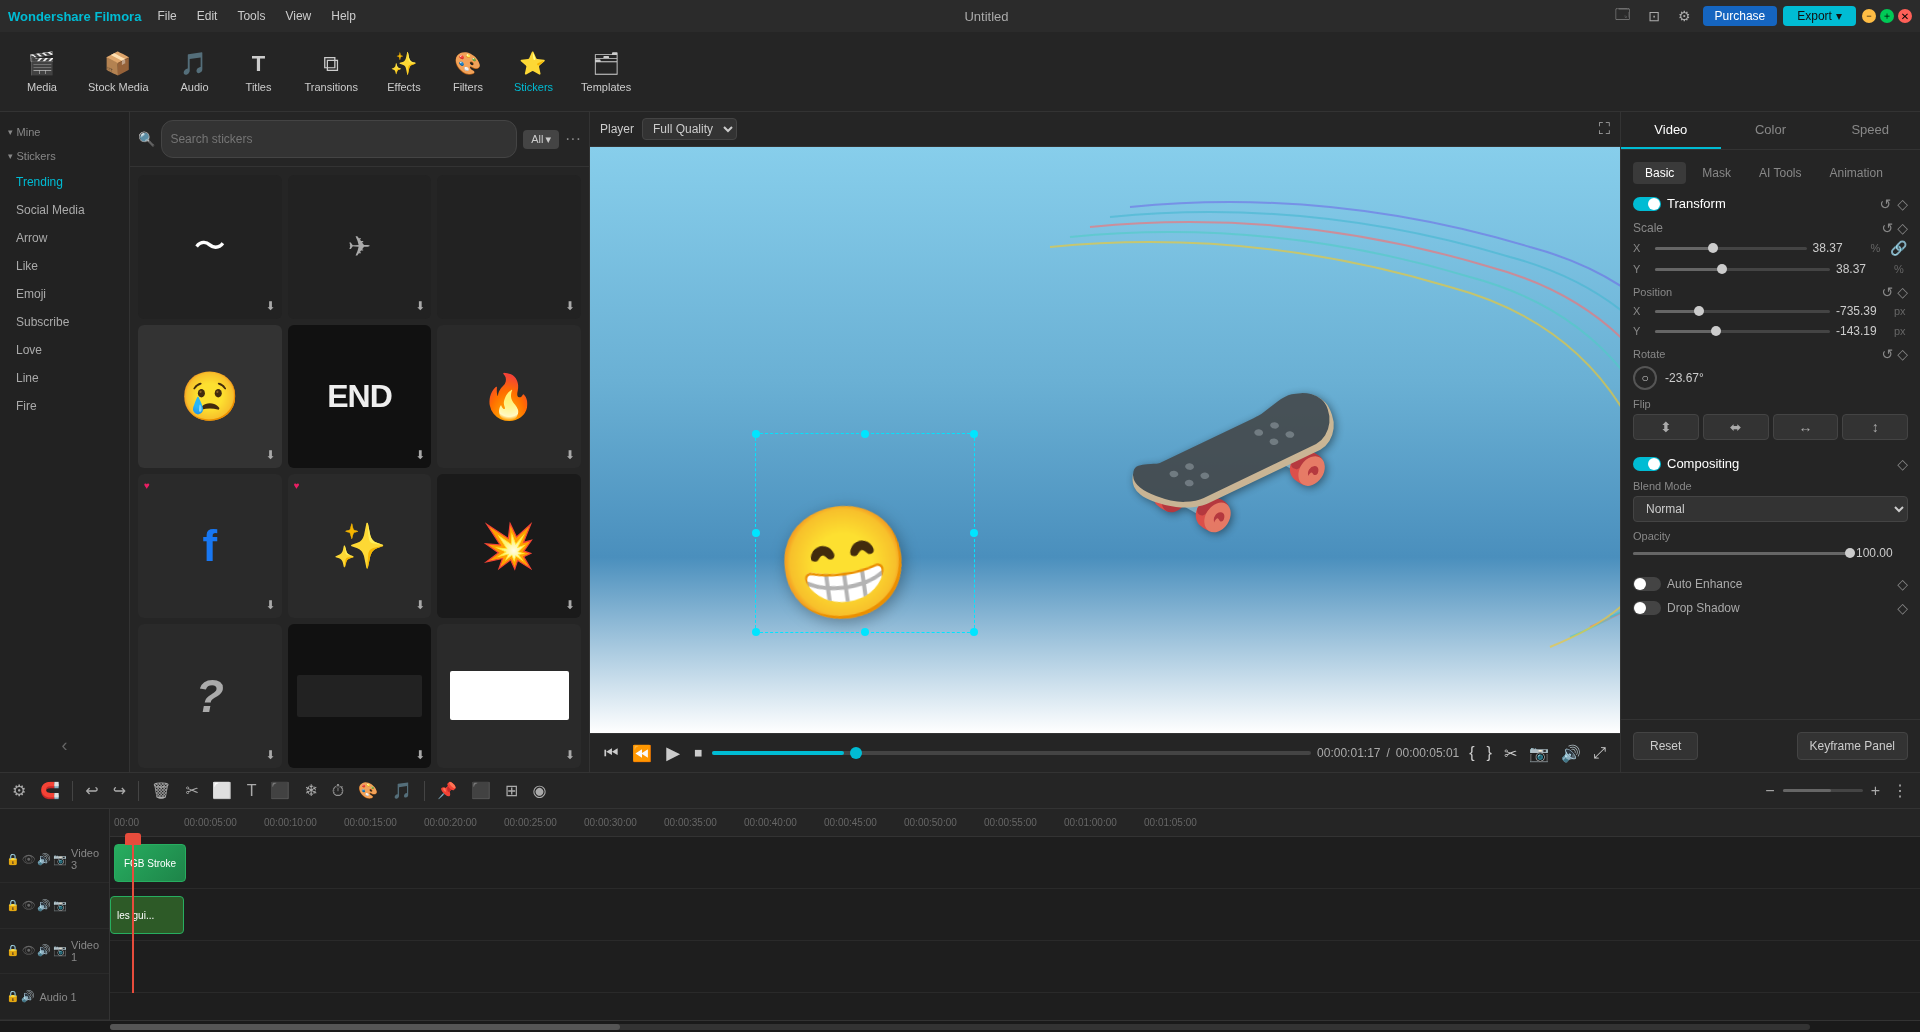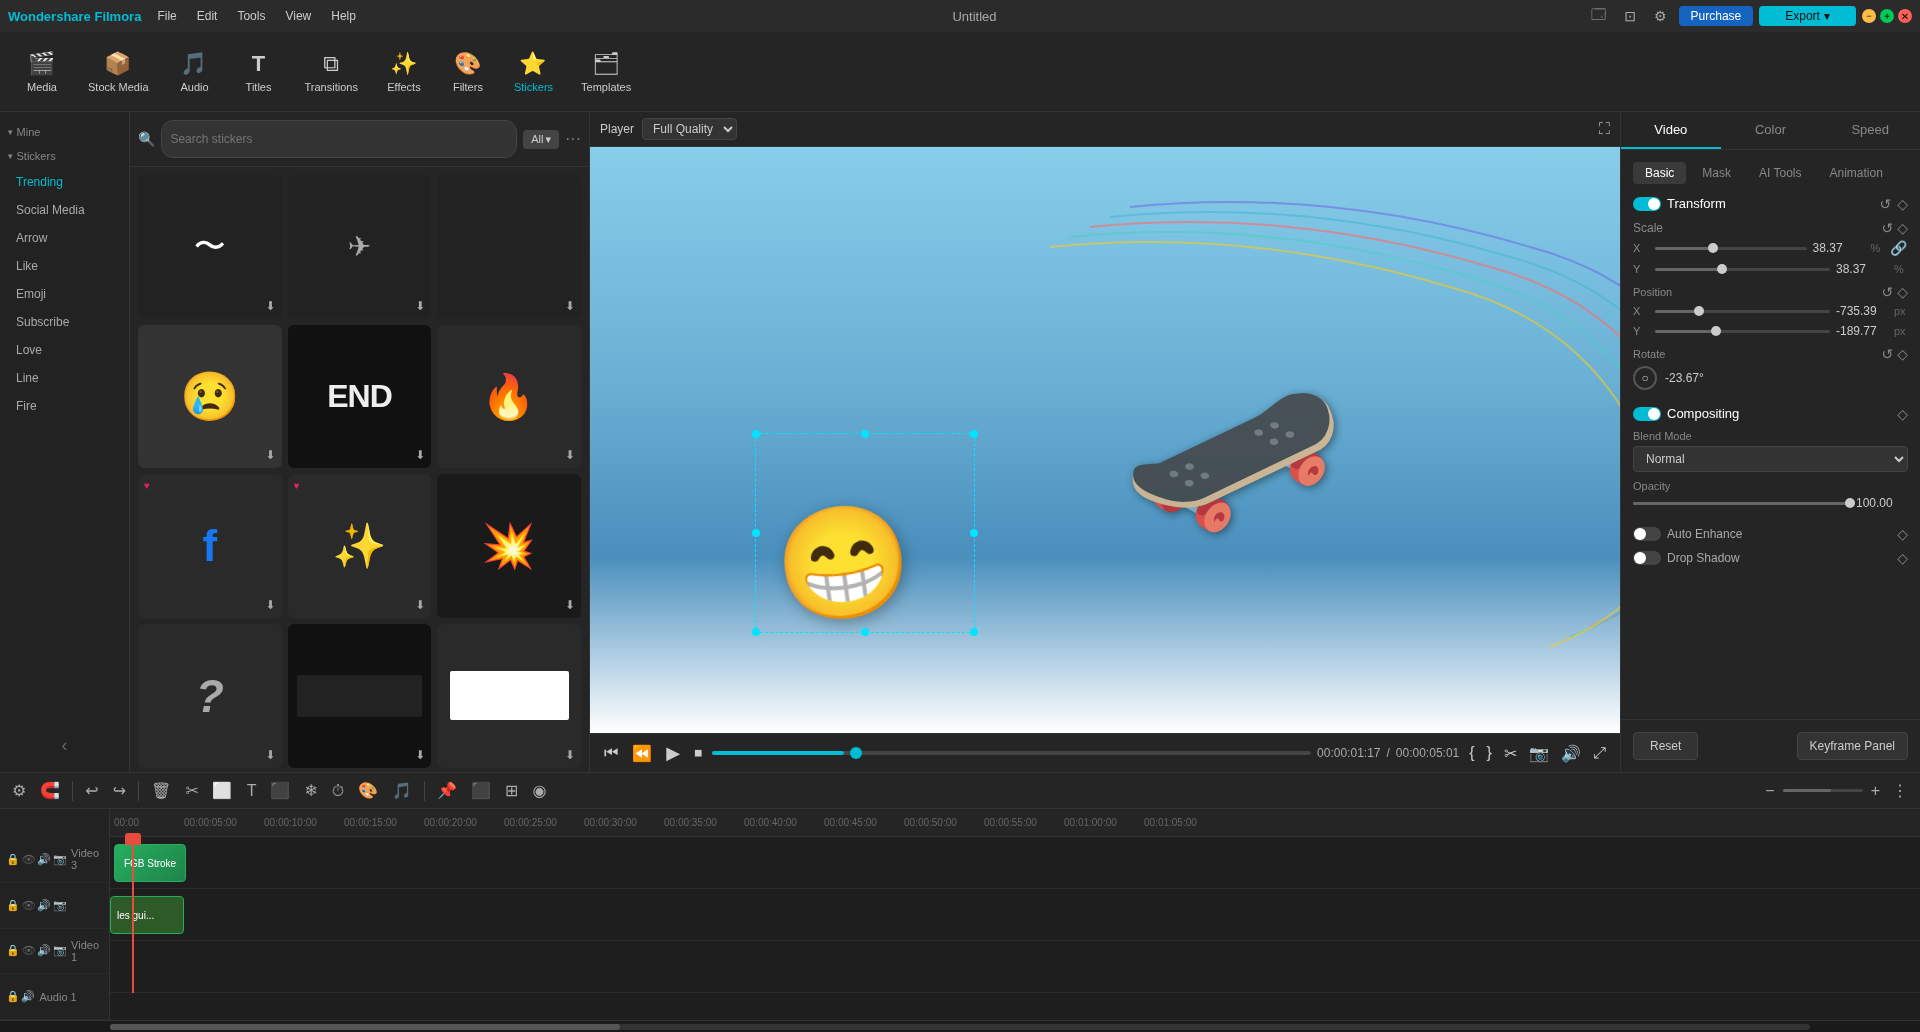--- a/index.html
+++ b/index.html
@@ -8,21 +8,21 @@
     
     #titlebar { height: 32px; background: #2b2b2b; display: flex; align-items: center; justify-content: space-between; padding: 0 8px; flex-shrink: 0; }
     #titlebar-left { display: flex; align-items: center; gap: 8px; }
     #titlebar-logo { color: #00bcd4; font-size: 13px; font-weight: bold; }
     #titlebar-menus { display: flex; gap: 4px; }
     #titlebar-menus span { padding: 2px 8px; color: #ccc; font-size: 12px; cursor: pointer; border-radius: 3px; }
     #titlebar-center { color: #aaa; font-size: 13px; }
     #titlebar-right { display: flex; align-items: center; gap: 6px; }
     .tb-btn { background: none; border: none; color: #aaa; cursor: pointer; font-size: 14px; padding: 2px 6px; border-radius: 3px; }
     #purchase-btn { background: #1565c0; color: white; border: none; border-radius: 4px; padding: 3px 12px; font-size: 12px; cursor: pointer; }
-    #export-btn { background: #00bcd4; color: #111; border: none; border-radius: 4px; padding: 3px 26px; font-size: 12px; cursor: pointer; display: flex; align-items: center; gap: 4px; }
+    #export-btn { background: #00bcd4; color: #111; border: none; border-radius: 4px; padding: 3px 14px; font-size: 12px; cursor: pointer; display: flex; align-items: center; gap: 4px; }
     .window-controls { display: flex; gap: 4px; }
     .wc { width: 14px; height: 14px; border-radius: 50%; border: none; cursor: pointer; font-size: 10px; display: flex; align-items: center; justify-content: center; }
     .wc-min { background: #ffbd44; }
     .wc-max { background: #00ca56; }
     .wc-close { background: #ff6058; }
 
     
     #toolbar { height: 80px; background: #252525; display: flex; align-items: center; gap: 0; border-bottom: 1px solid #333; flex-shrink: 0; padding: 0 10px; }
     .tool-btn { display: flex; flex-direction: column; align-items: center; justify-content: center; gap: 4px; padding: 6px 14px; cursor: pointer; border-radius: 6px; color: #ccc; min-width: 64px; }
     .tool-btn.active { color: #00bcd4; }
@@ -493,39 +493,48 @@
             </div>
             <span class="prop-value">-735.39</span>
             <span class="prop-unit">px</span>
           </div>
           <div class="prop-row">
             <span class="prop-label">Y</span>
             <div class="prop-slider">
               <div class="prop-slider-fill" style="width:35%;"></div>
               <div class="prop-slider-thumb" style="left:35%;"></div>
             </div>
-            <span class="prop-value">-189.77</span>
+            <span class="prop-value">-143.19</span>
             <span class="prop-unit">px</span>
           </div>
         </div>
 
         <div style="margin-bottom:8px;">
           <div style="display:flex;align-items:center;justify-content:space-between;margin-bottom:4px;">
             <span style="color:#888;font-size:11px;">Rotate</span>
             <div style="display:flex;gap:4px;">
               <button class="prop-icon-btn">↺</button>
               <button class="prop-icon-btn">◇</button>
             </div>
           </div>
           <div class="rotate-display">
             <div class="rotate-circle">○</div>
             <span class="rotate-value">-23.67°</span>
           </div>
         </div>
 
+        <div style="margin-bottom:8px;">
+          <span style="color:#888;font-size:11px;display:block;margin-bottom:4px;">Flip</span>
+          <div class="flip-btns">
+            <button class="flip-btn">⬍</button>
+            <button class="flip-btn">⬌</button>
+            <button class="flip-btn">↔</button>
+            <button class="flip-btn">↕</button>
+          </div>
+        </div>
       </div>
 
       <div class="prop-section">
         <div class="prop-section-header">
           <div style="display:flex;align-items:center;gap:6px;">
             <div class="toggle on">
                 <div class="toggle-knob"></div>
               </div>
             <span class="prop-section-title">Compositing</span>
           </div>

